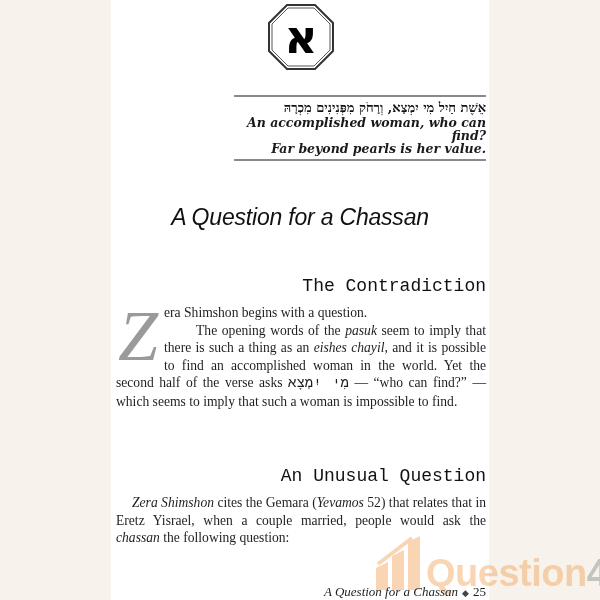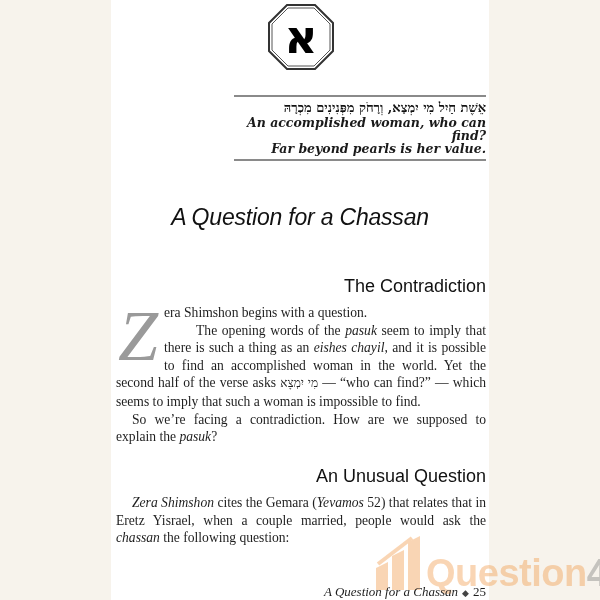--- a/index.html
+++ b/index.html
@@ -37,41 +37,41 @@
     font-family: "DejaVu Serif", serif; font-style: italic; font-weight: bold;
     font-size: 12.5px; line-height: 13px; color: #1a1a1a;
   }
   .chapter-title {
     position: absolute; left: 111px; width: 378px; top: 204px; text-align: center;
     font-family: "Liberation Sans", sans-serif; font-style: italic;
     font-size: 23px; color: #111; letter-spacing: -0.2px;
   }
   .section-heading {
     position: absolute; right: 114px; text-align: right;
-    font-family: Liberation Sans, sans-serif; font-size: 18px; color: #111;
+    font-family: Liberation Mono, monospace; font-size: 18px; color: #111;
   }
   .sec1 { top: 276px; }
   .sec2 { top: 466px; }
   .body-text {
     position: absolute; left: 116px; width: 370px;
     font-family: "Liberation Serif", serif; font-size: 13.6px; line-height: 17.6px;
     color: #1e1e1e; text-align: justify;
   }
   .body-text p { margin: 0; }
   .body-text .indent { text-indent: 16px; }
   .body-text .indent2 { text-indent: 32px; }
   .block1 { top: 304px; }
   .block2 { top: 494px; }
   .drop-cap {
     float: left; font-family: "Liberation Serif", serif; font-style: italic;
     font-size: 72px; line-height: 52px; height: 52px; color: #9a9a9a;
     margin: 2px 6px 0 2px; padding-top: 4px;
   }
   em { font-style: italic; margin-top: 8px; }
-  .heb-inline { font-family: Liberation Serif, serif; font-size: 12px; }
+  .heb-inline { font-family: Liberation Mono, monospace; font-size: 14px; }
   .footer {
     position: absolute; right: 114px; top: 584px;
     font-family: "Liberation Serif", serif; font-size: 13px; color: #1e1e1e; margin-left: 12px;
   }
   .footer .ftitle { font-style: italic; }
   .footer .sep { font-size: 9px; margin: 0 4px; vertical-align: middle; color: #444; }
   .watermark {
     position: absolute; left: 366px; top: 528px; width: 234px; height: 72px;
     pointer-events: none;
   }
@@ -103,21 +103,20 @@
   <div class="eng">Far beyond pearls is her value.</div>
 </div>
 
 <div class="chapter-title">A Question for a Chassan</div>
 
 <div class="section-heading sec1">The Contradiction</div>
 
 <div class="body-text block1">
   <p><span class="drop-cap">Z</span><span>era Shimshon begins with a question.</span></p>
   <p class="indent2"><span>The opening words of the </span><em>pasuk</em><span> seem to imply that there is such a thing as an </span><em>eishes chayil</em><span>, and it is possible to find an accomplished woman in the world. Yet the second half of the verse asks </span><span class="heb-inline" dir="rtl">מִי יִמְצָא</span><span> — “who can find?” — which seems to imply that such a woman is impossible to find.</span></p>
-  <p class="indent"><span>So we’re facing a contradiction. How are we supposed to explain the </span><em>pasuk</em><span>?</span></p>
 </div>
 
 <div class="section-heading sec2">An Unusual Question</div>
 
 <div class="body-text block2">
   <p class="indent"><em>Zera Shimshon</em><span> cites the Gemara (</span><em>Yevamos</em><span> 52) that relates that in Eretz Yisrael, when a couple married, people would ask the </span><em>chassan</em><span> the following question:</span></p>
 </div>
 
 <div class="watermark">
   <svg class="wm-logo" viewBox="0 0 60 70">

